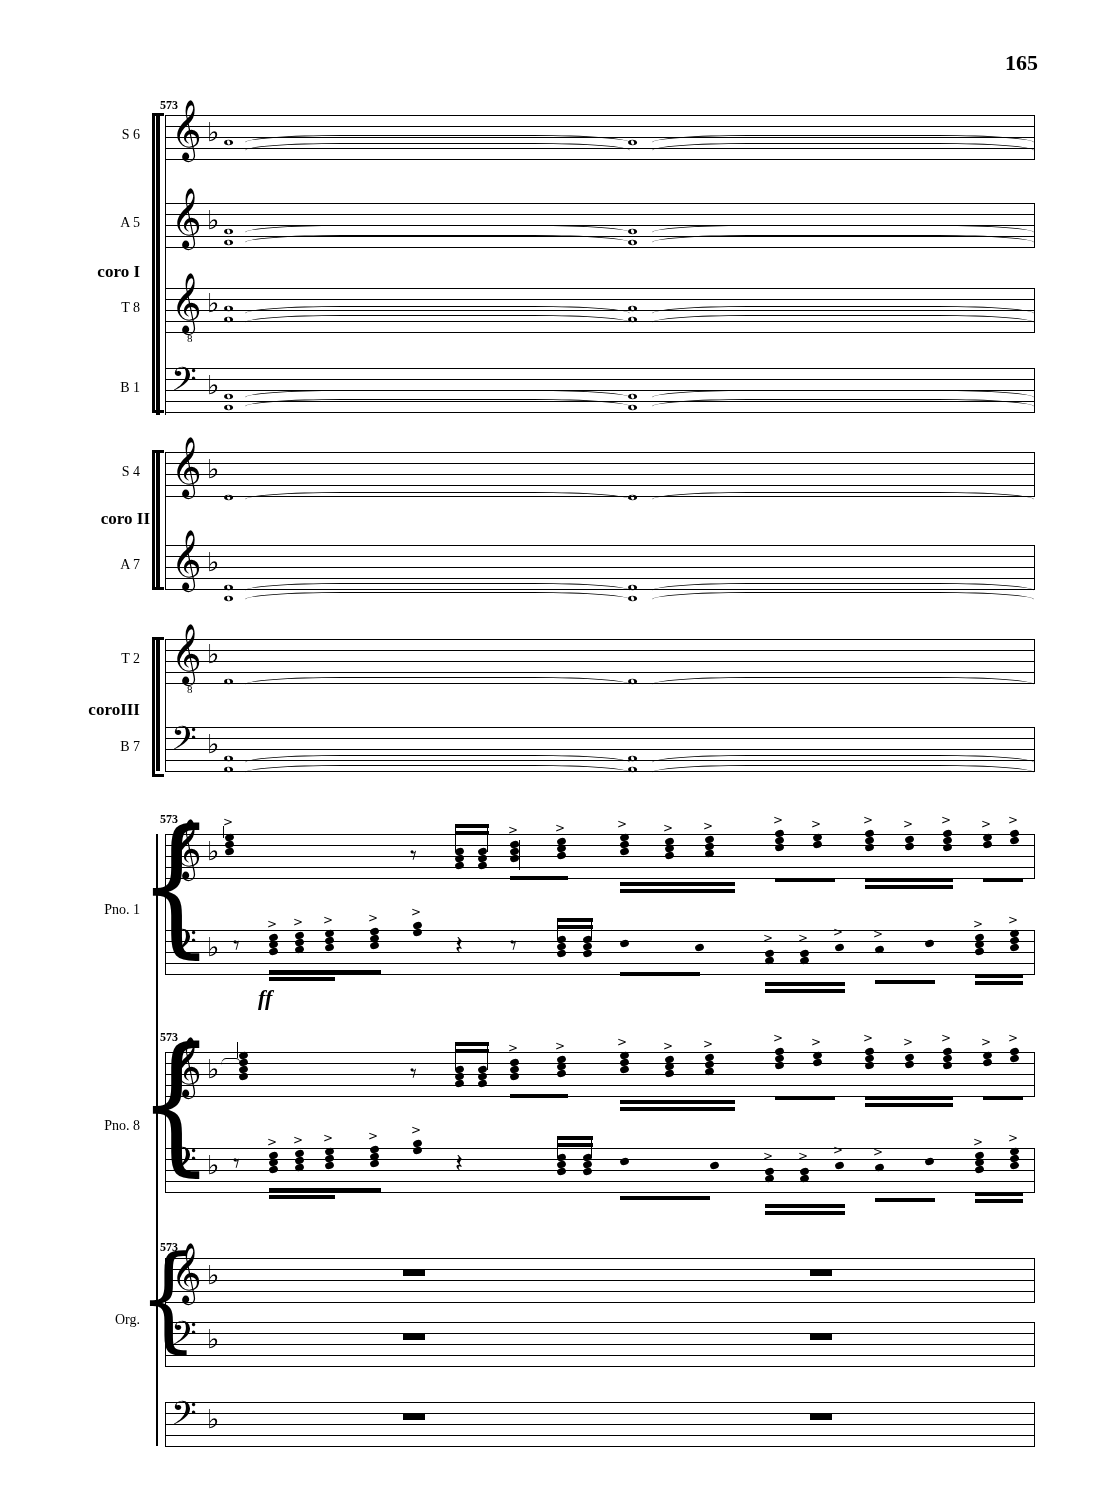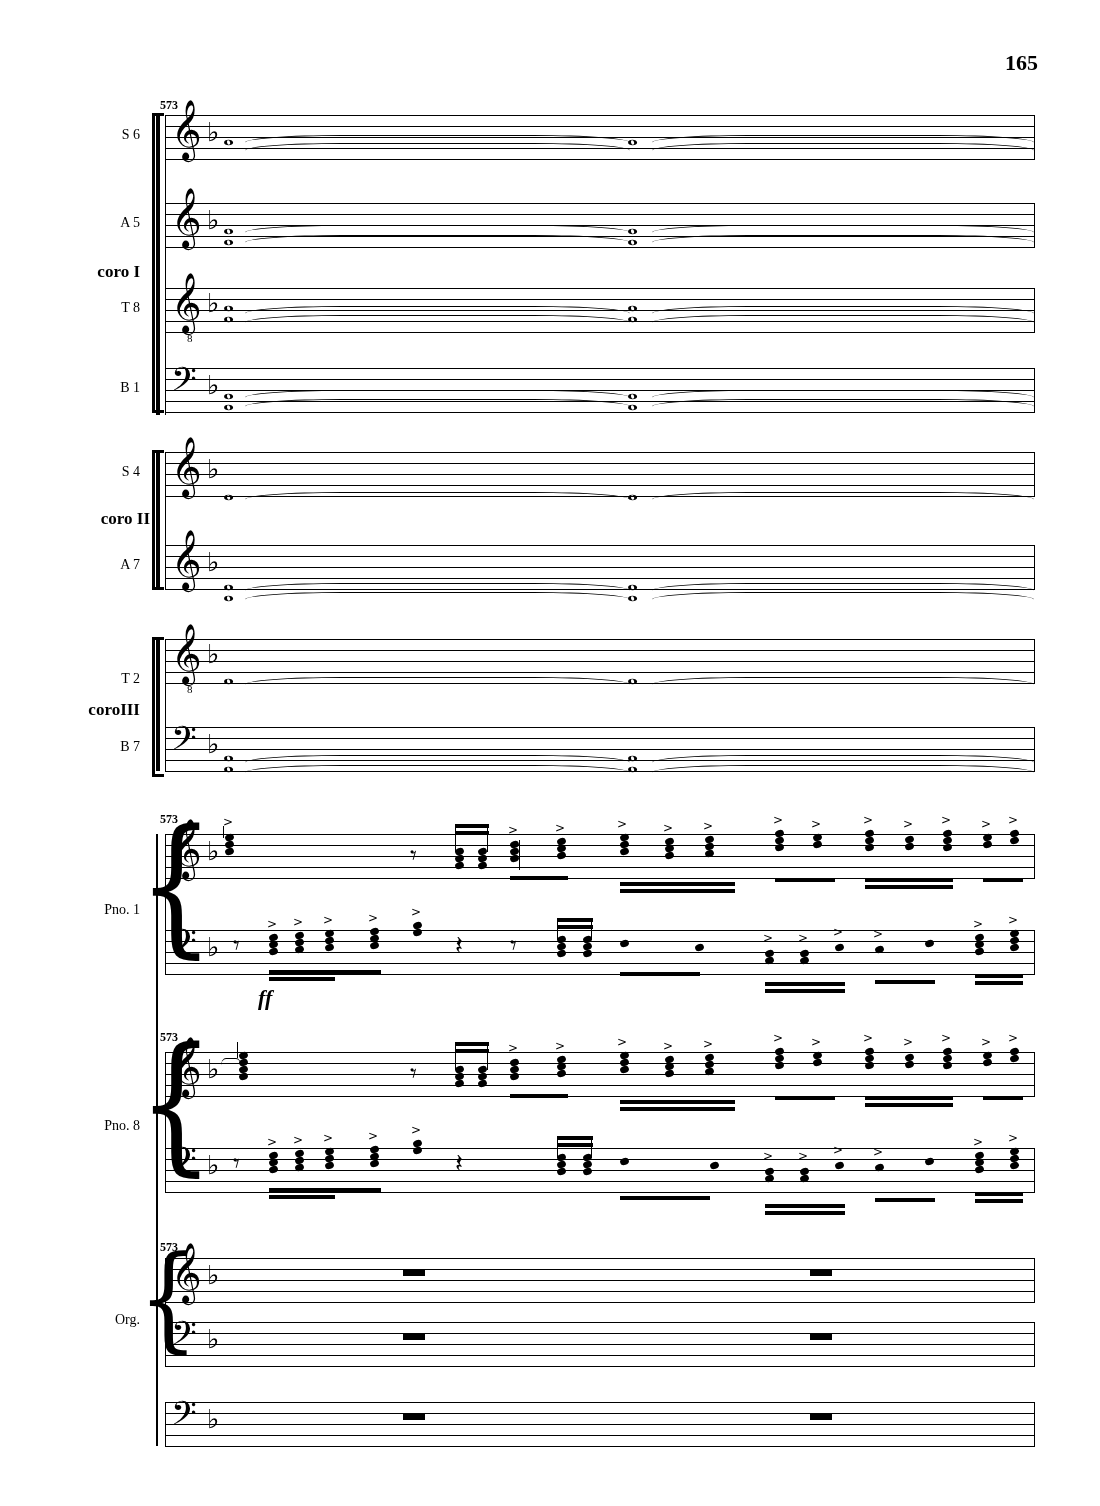--- a/index.html
+++ b/index.html
@@ -194,21 +194,21 @@
         <div class="ln" style="top:44px;"></div>
       <div class="barline" style="left:869px;top:0;height:44px;"></div>
       <div class="clef gclef" style="left:6px;top:-12px;">𝄞</div>
       <div style="position:absolute;left:22px;top:44px;font-size:11px;">8</div>
       <div class="flat" style="left:42px;top:2px;">♭</div>
       <div class="wn" style="left:58px;top:22px;">𝅝</div>
       <div class="wn" style="left:462px;top:22px;">𝅝</div>
       <div class="tie" style="left:80px;top:38px;width:385px;"></div>
       <div class="tie" style="left:487px;top:38px;width:382px;"></div>
     </div>
-    <div class="lbl" style="left:60px;top:651px;width:80px;margin-top:20px;">T 2</div>
+    <div class="lbl" style="left:60px;top:651px;width:80px;">T 2</div>
 
     <div class="staff" style="left:165px;top:727px;width:870px;height:44px;">
       <div class="ln" style="top:0px;"></div>
         <div class="ln" style="top:11px;"></div>
         <div class="ln" style="top:22px;"></div>
         <div class="ln" style="top:33px;"></div>
         <div class="ln" style="top:44px;"></div>
       <div class="barline" style="left:869px;top:0;height:44px;"></div>
       <div class="clef fclef" style="left:6px;top:-5px;">𝄢</div>
       <div class="flat" style="left:42px;top:4px;">♭</div>

